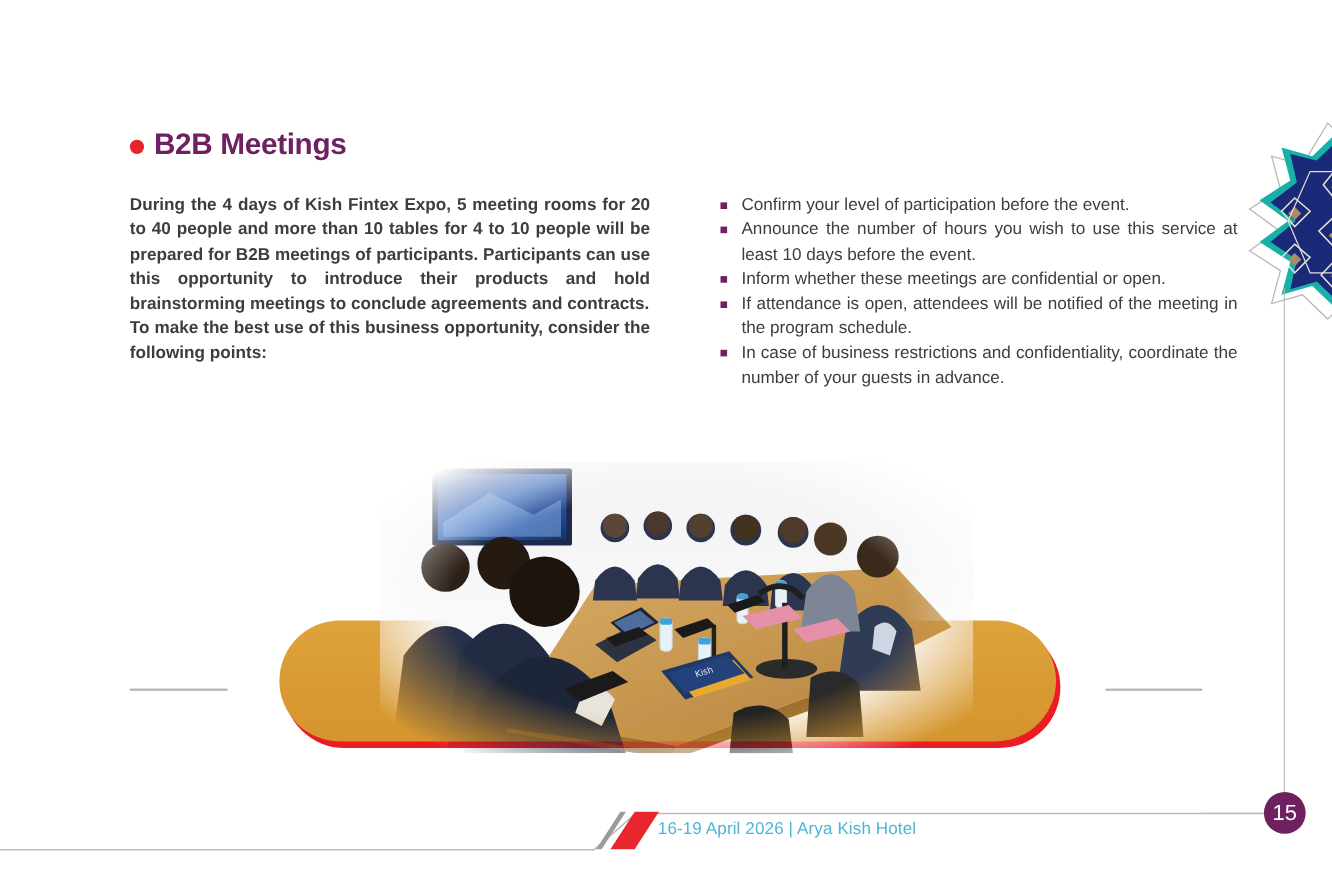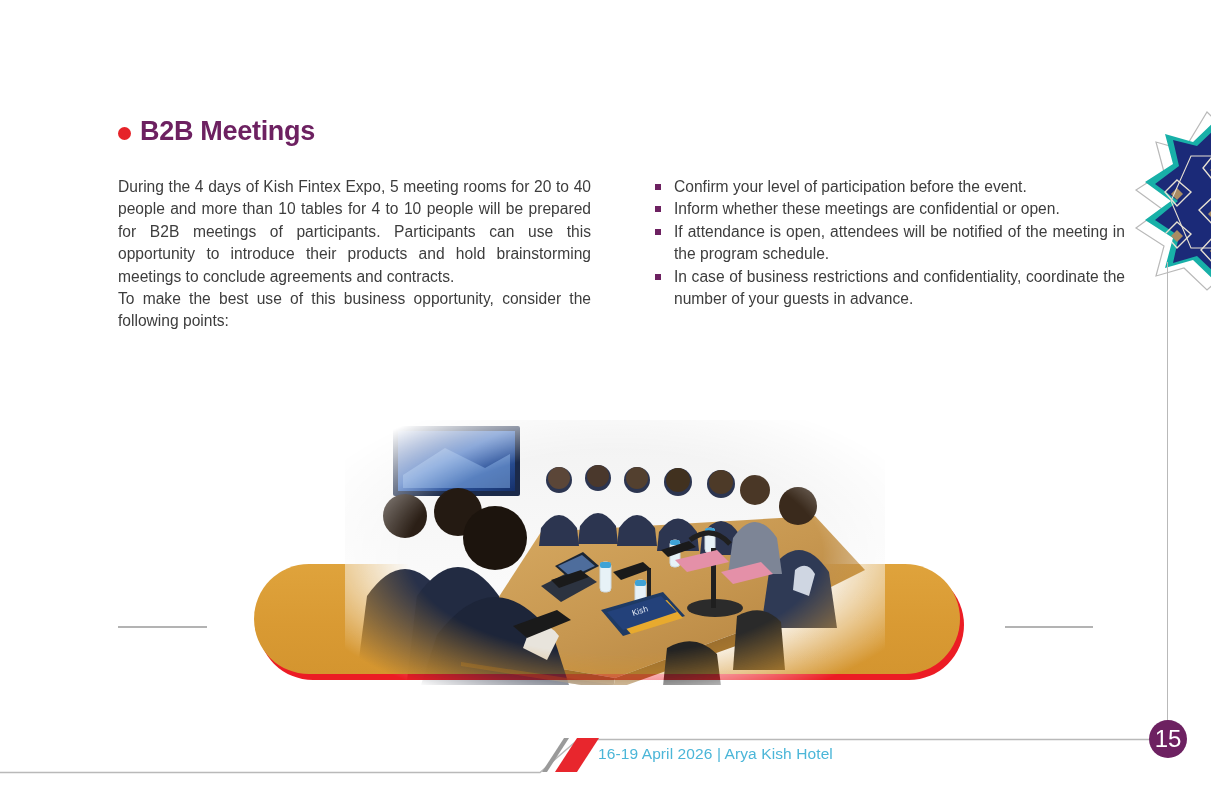--- a/index.html
+++ b/index.html
@@ -56,20 +56,21 @@
     top: 176px;
     width: 473px;
     font-size: 15.6px;
     line-height: 22.4px;
     color: #3d3d3d;
     text-align: justify;
     text-justify: inter-word;
   }
   #left-col p {
     margin: 0;
+    font-weight: bold;
   }
   #left-col p:last-child {
     text-align: justify;
   }
 
   
   #right-col {
     position: absolute;
     left: 655px;
     top: 176px;
@@ -203,21 +204,21 @@
   }
   #page-badge {
     position: absolute;
     left: 1149px;
     top: 720px;
     width: 38px;
     height: 38px;
     border-radius: 50%;
     background: #6d2161;
     color: #ffffff;
-    font-size: 24px;
+    font-size: 20px;
     display: flex;
     align-items: center;
     justify-content: center;
   }
   #badge-line-h {
     position: absolute;
     left: 1093px;
     top: 739px;
     width: 60px;
     height: 1px;
@@ -236,20 +237,24 @@
 
   <div id="left-col">
     <p>During the 4 days of Kish Fintex Expo, 5 meeting rooms for 20 to 40 people and more than 10 tables for 4 to 10 people will be prepared for B2B meetings of participants. Participants can use this opportunity to introduce their products and hold brainstorming meetings to conclude agreements and contracts.</p>
     <p>To make the best use of this business opportunity, consider the following points:</p>
   </div>
 
   <div id="right-col">
     <div class="bullet-row">
       <span class="bullet-mark"></span>
       <span class="bullet-text nojustify">Confirm your level of participation before the event.</span>
+    </div>
+    <div class="bullet-row">
+      <span class="bullet-mark"></span>
+      <span class="bullet-text">Announce the number of hours you wish to use this service at least 10 days before the event.</span>
     </div>
     <div class="bullet-row">
       <span class="bullet-mark"></span>
       <span class="bullet-text">Inform whether these meetings are confidential or open.</span>
     </div>
     <div class="bullet-row">
       <span class="bullet-mark"></span>
       <span class="bullet-text">If attendance is open, attendees will be notified of the meeting in the program schedule.</span>
     </div>
     <div class="bullet-row">

